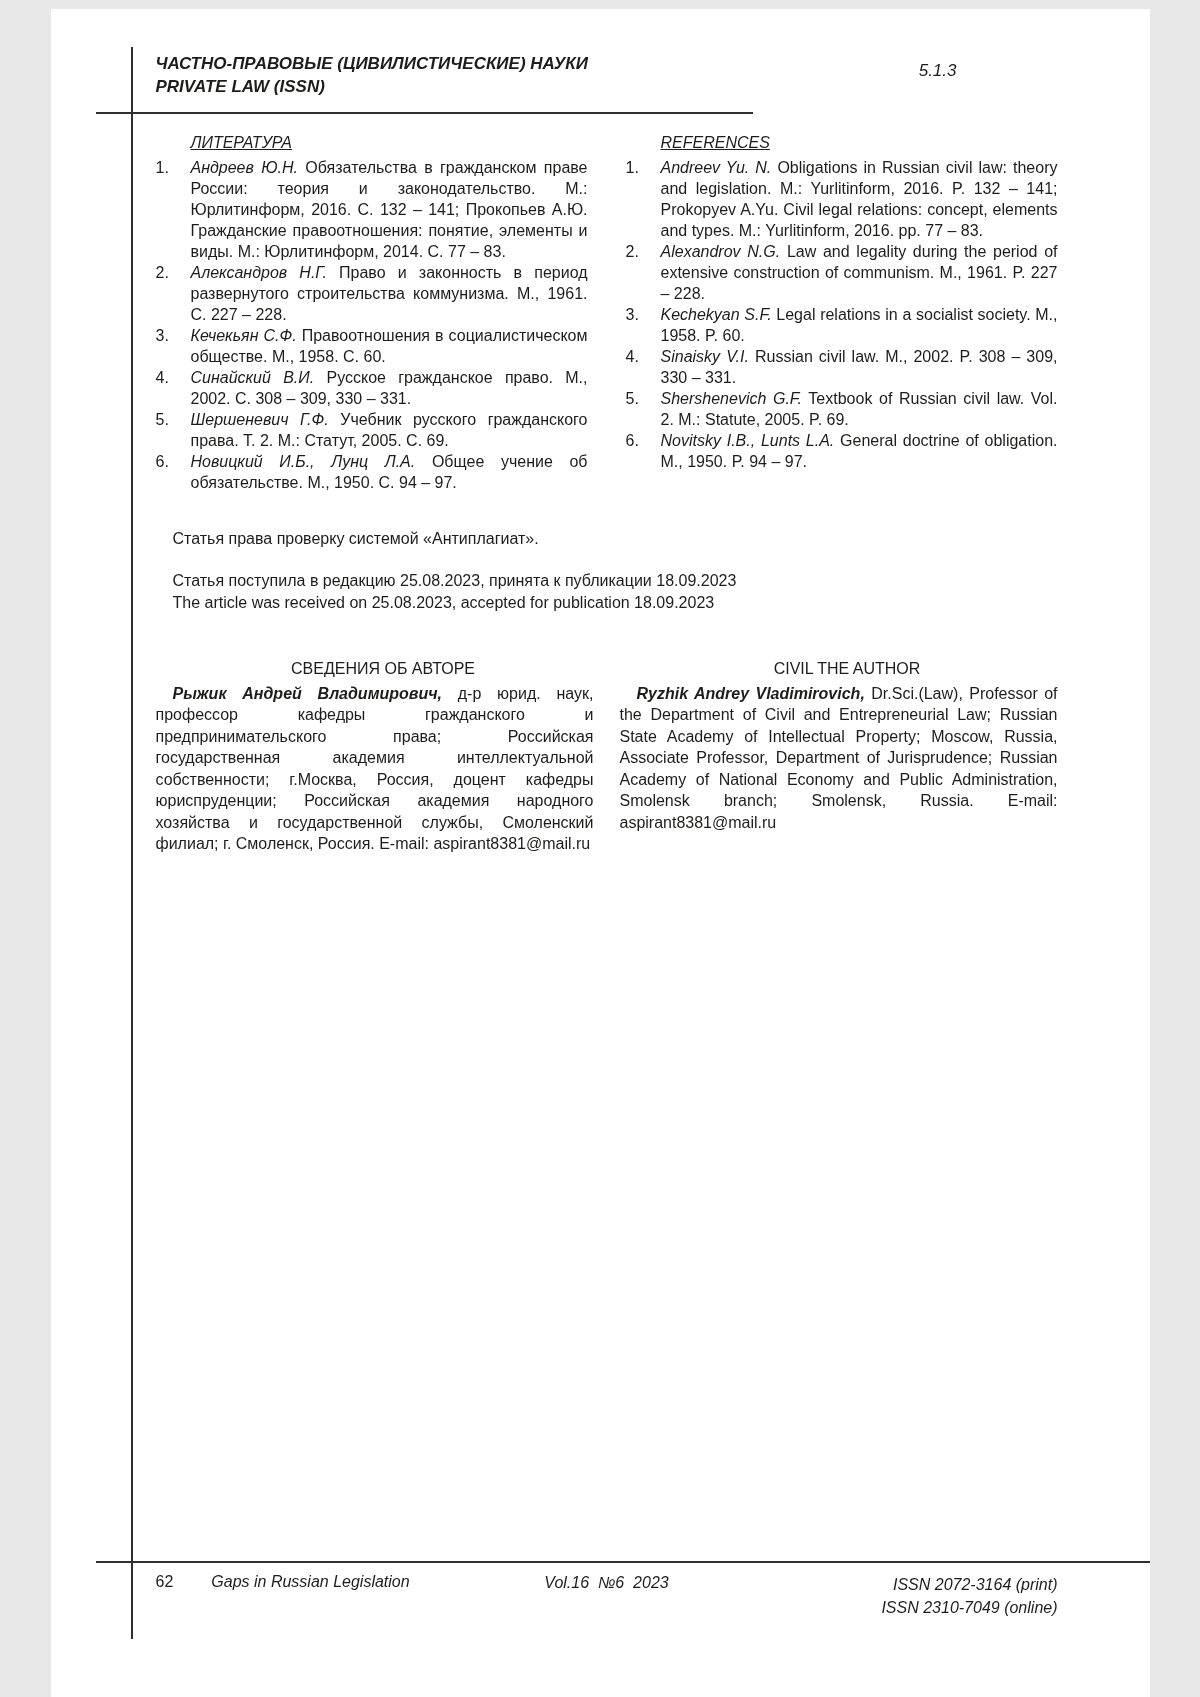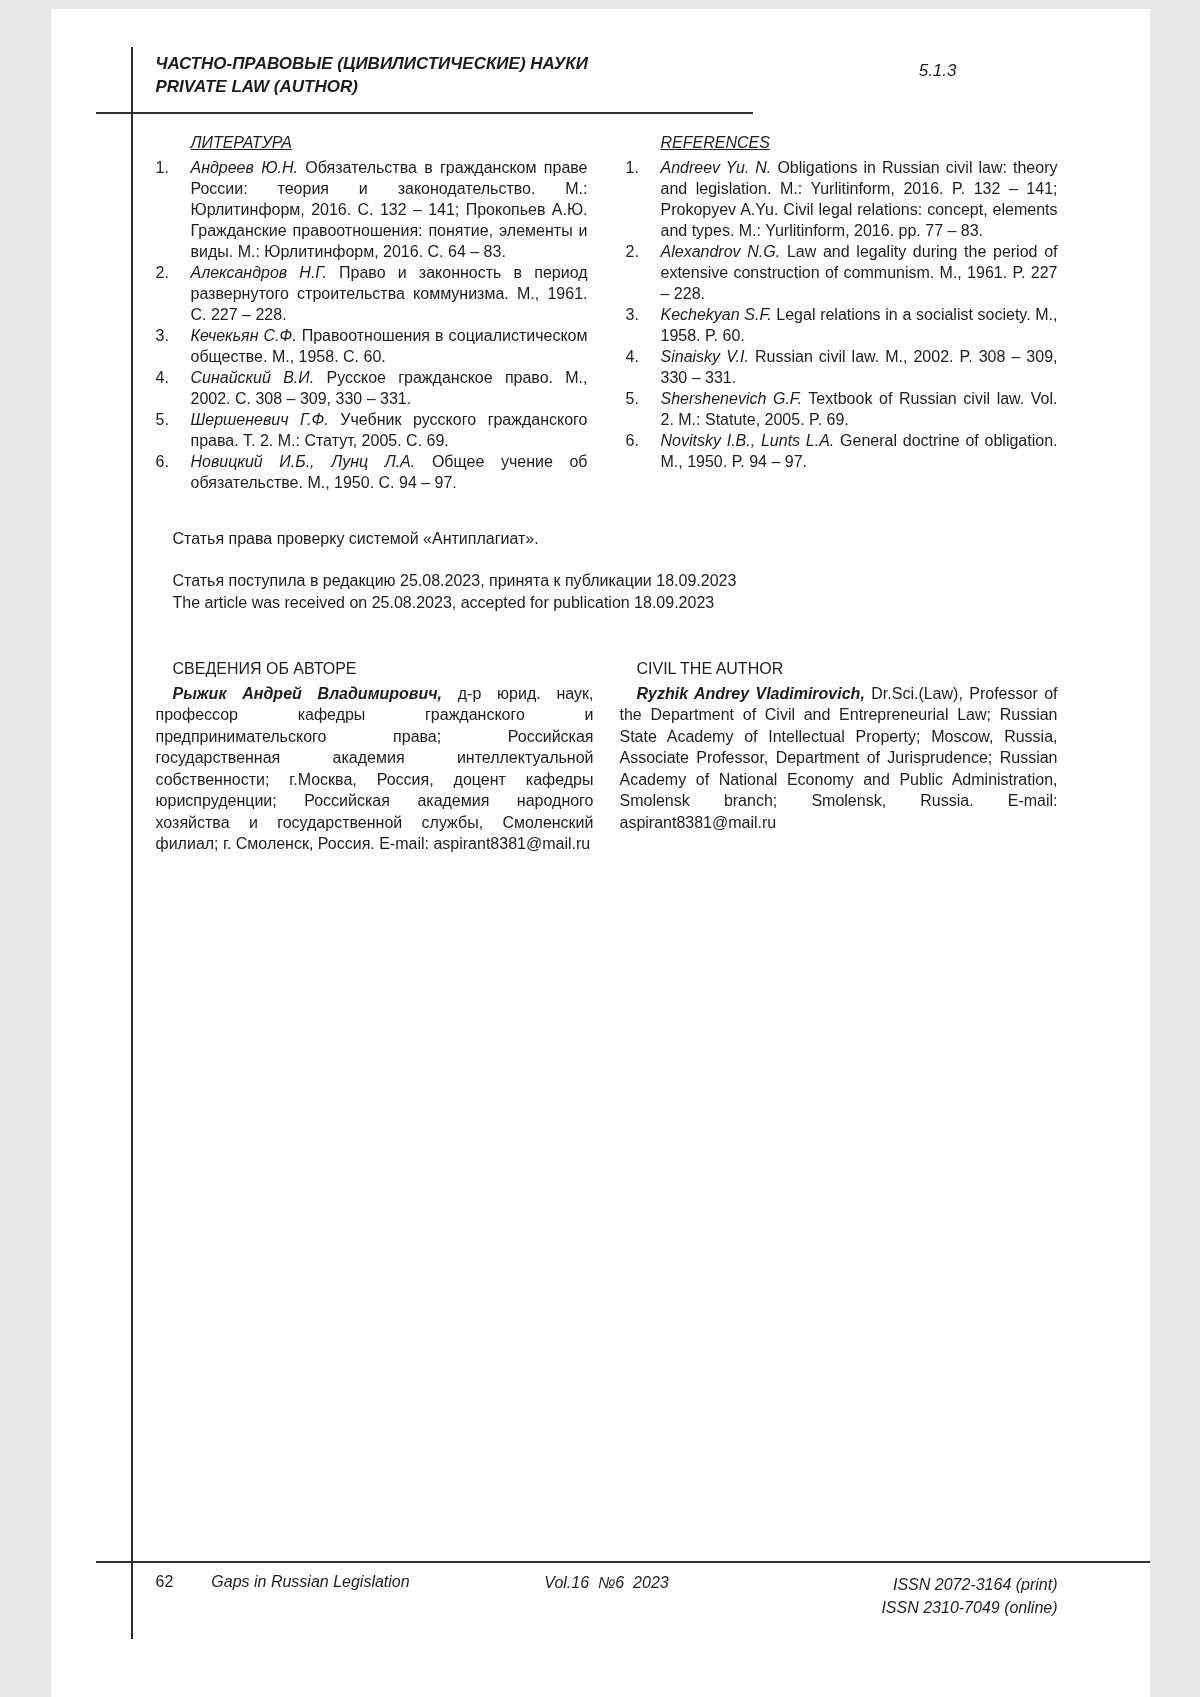--- a/index.html
+++ b/index.html
@@ -83,21 +83,21 @@
   }
 
   .authors {
     position: absolute;
     left: 105px; top: 649px;
     width: 902px;
     display: flex;
     gap: 26px;
   }
   .author-col { width: 438px; font-size: 16px; line-height: 21.5px; }
-  .author-heading { margin: 0 0 3px 17px; }
+  .author-heading { margin: 0 0 3px 17px; text-align: center; }
   .author-col p {
     margin: 0;
     text-align: justify;
     text-indent: 17px;
   }
 
   .footer {
     position: absolute;
     left: 105px; top: 1564px;
     width: 902px;
@@ -113,34 +113,34 @@
 <body>
 
 <div class="page">
 
   <div class="vrule"></div>
   <div class="header-rule"></div>
   <div class="footer-rule"></div>
 
   <div class="header">
     <div>ЧАСТНО-ПРАВОВЫЕ (ЦИВИЛИСТИЧЕСКИЕ) НАУКИ</div>
-    <div>PRIVATE LAW (AUTHOR)</div>
+    <div>PRIVATE LAW (ISSN)</div>
   </div>
   <div class="header-code">5.1.3</div>
 
   <div class="refs">
 
     <div class="col">
       <div class="ref-heading">ЛИТЕРАТУРА</div>
 
       <div class="ref-item">
         <span class="ref-num">1.</span>
         <div class="ref-body">
           <span class="it">Андреев Ю.Н.</span>
-          <span>Обязательства в гражданском праве России: теория и законодательство. М.: Юрлитинформ, 2016. С. 132 – 141; Прокопьев А.Ю. Гражданские правоотношения: понятие, элементы и виды. М.: Юрлитинформ, 2016. С. 64 – 83.</span>
+          <span>Обязательства в гражданском праве России: теория и законодательство. М.: Юрлитинформ, 2016. С. 132 – 141; Прокопьев А.Ю. Гражданские правоотношения: понятие, элементы и виды. М.: Юрлитинформ, 2014. С. 77 – 83.</span>
         </div>
       </div>
       <div class="ref-item">
         <span class="ref-num">2.</span>
         <div class="ref-body">
           <span class="it">Александров Н.Г.</span>
           <span>Право и законность в период развернутого строительства коммунизма. М., 1961. С. 227 – 228.</span>
         </div>
       </div>
       <div class="ref-item">

